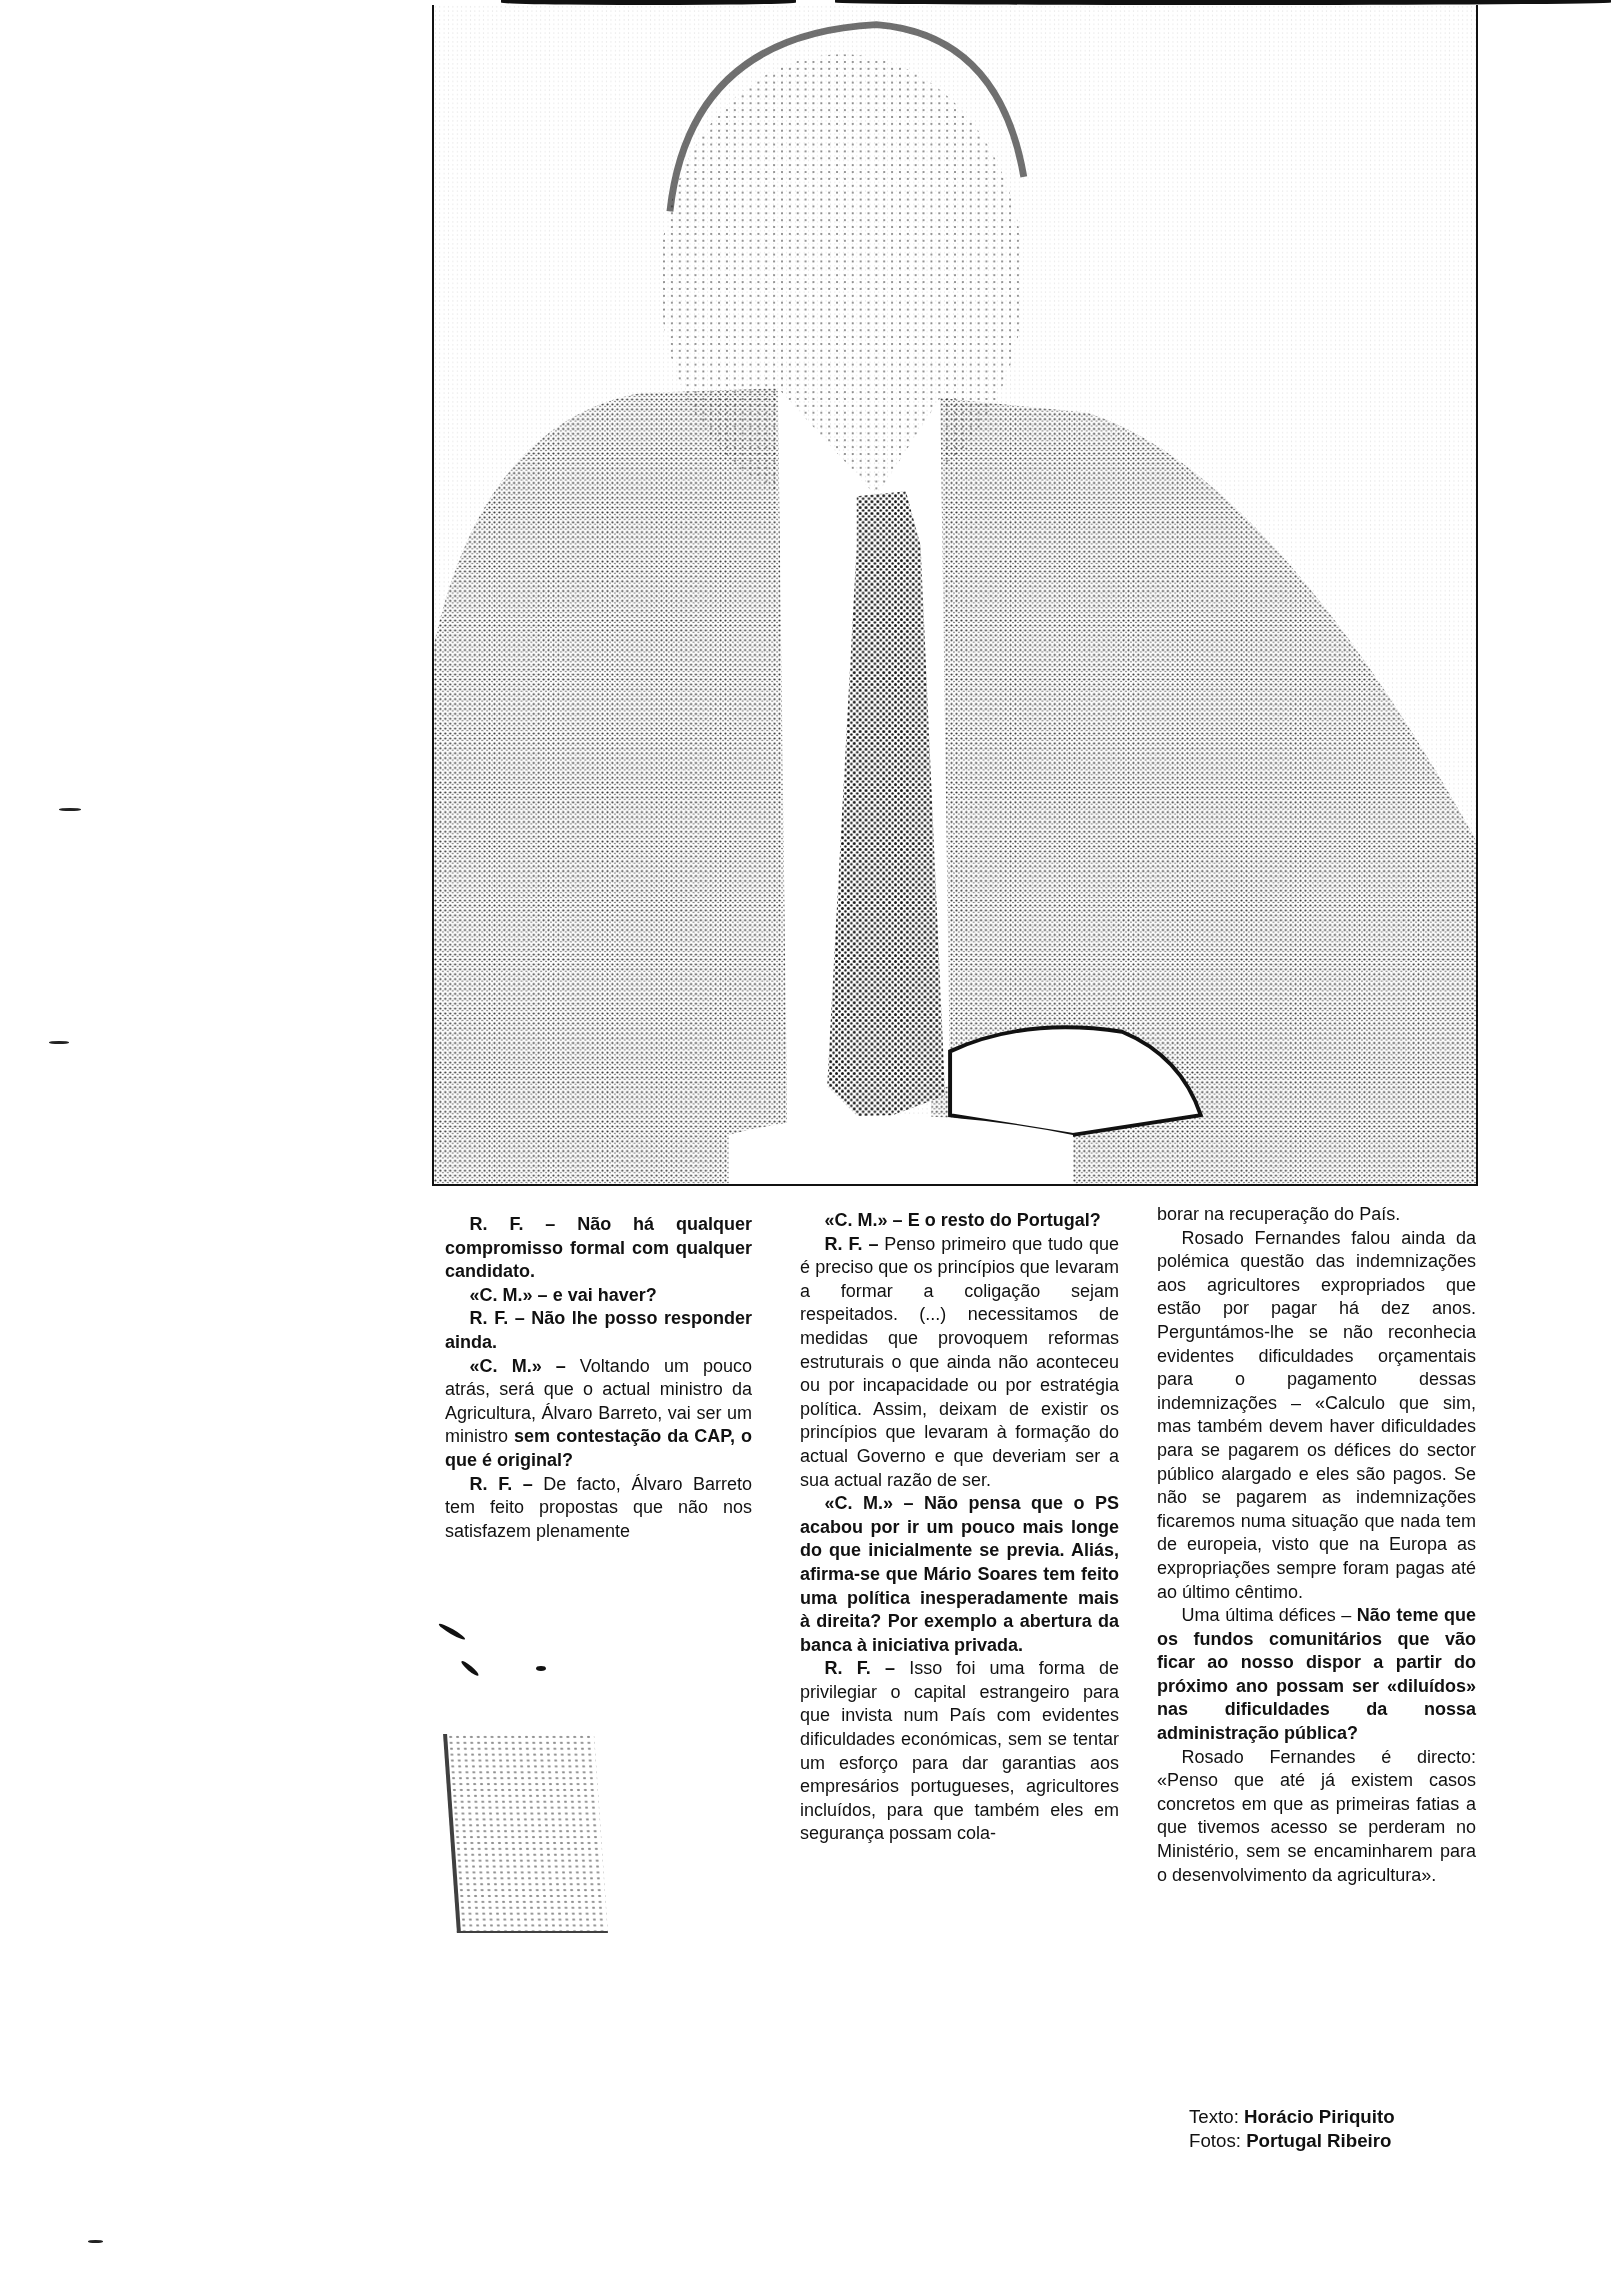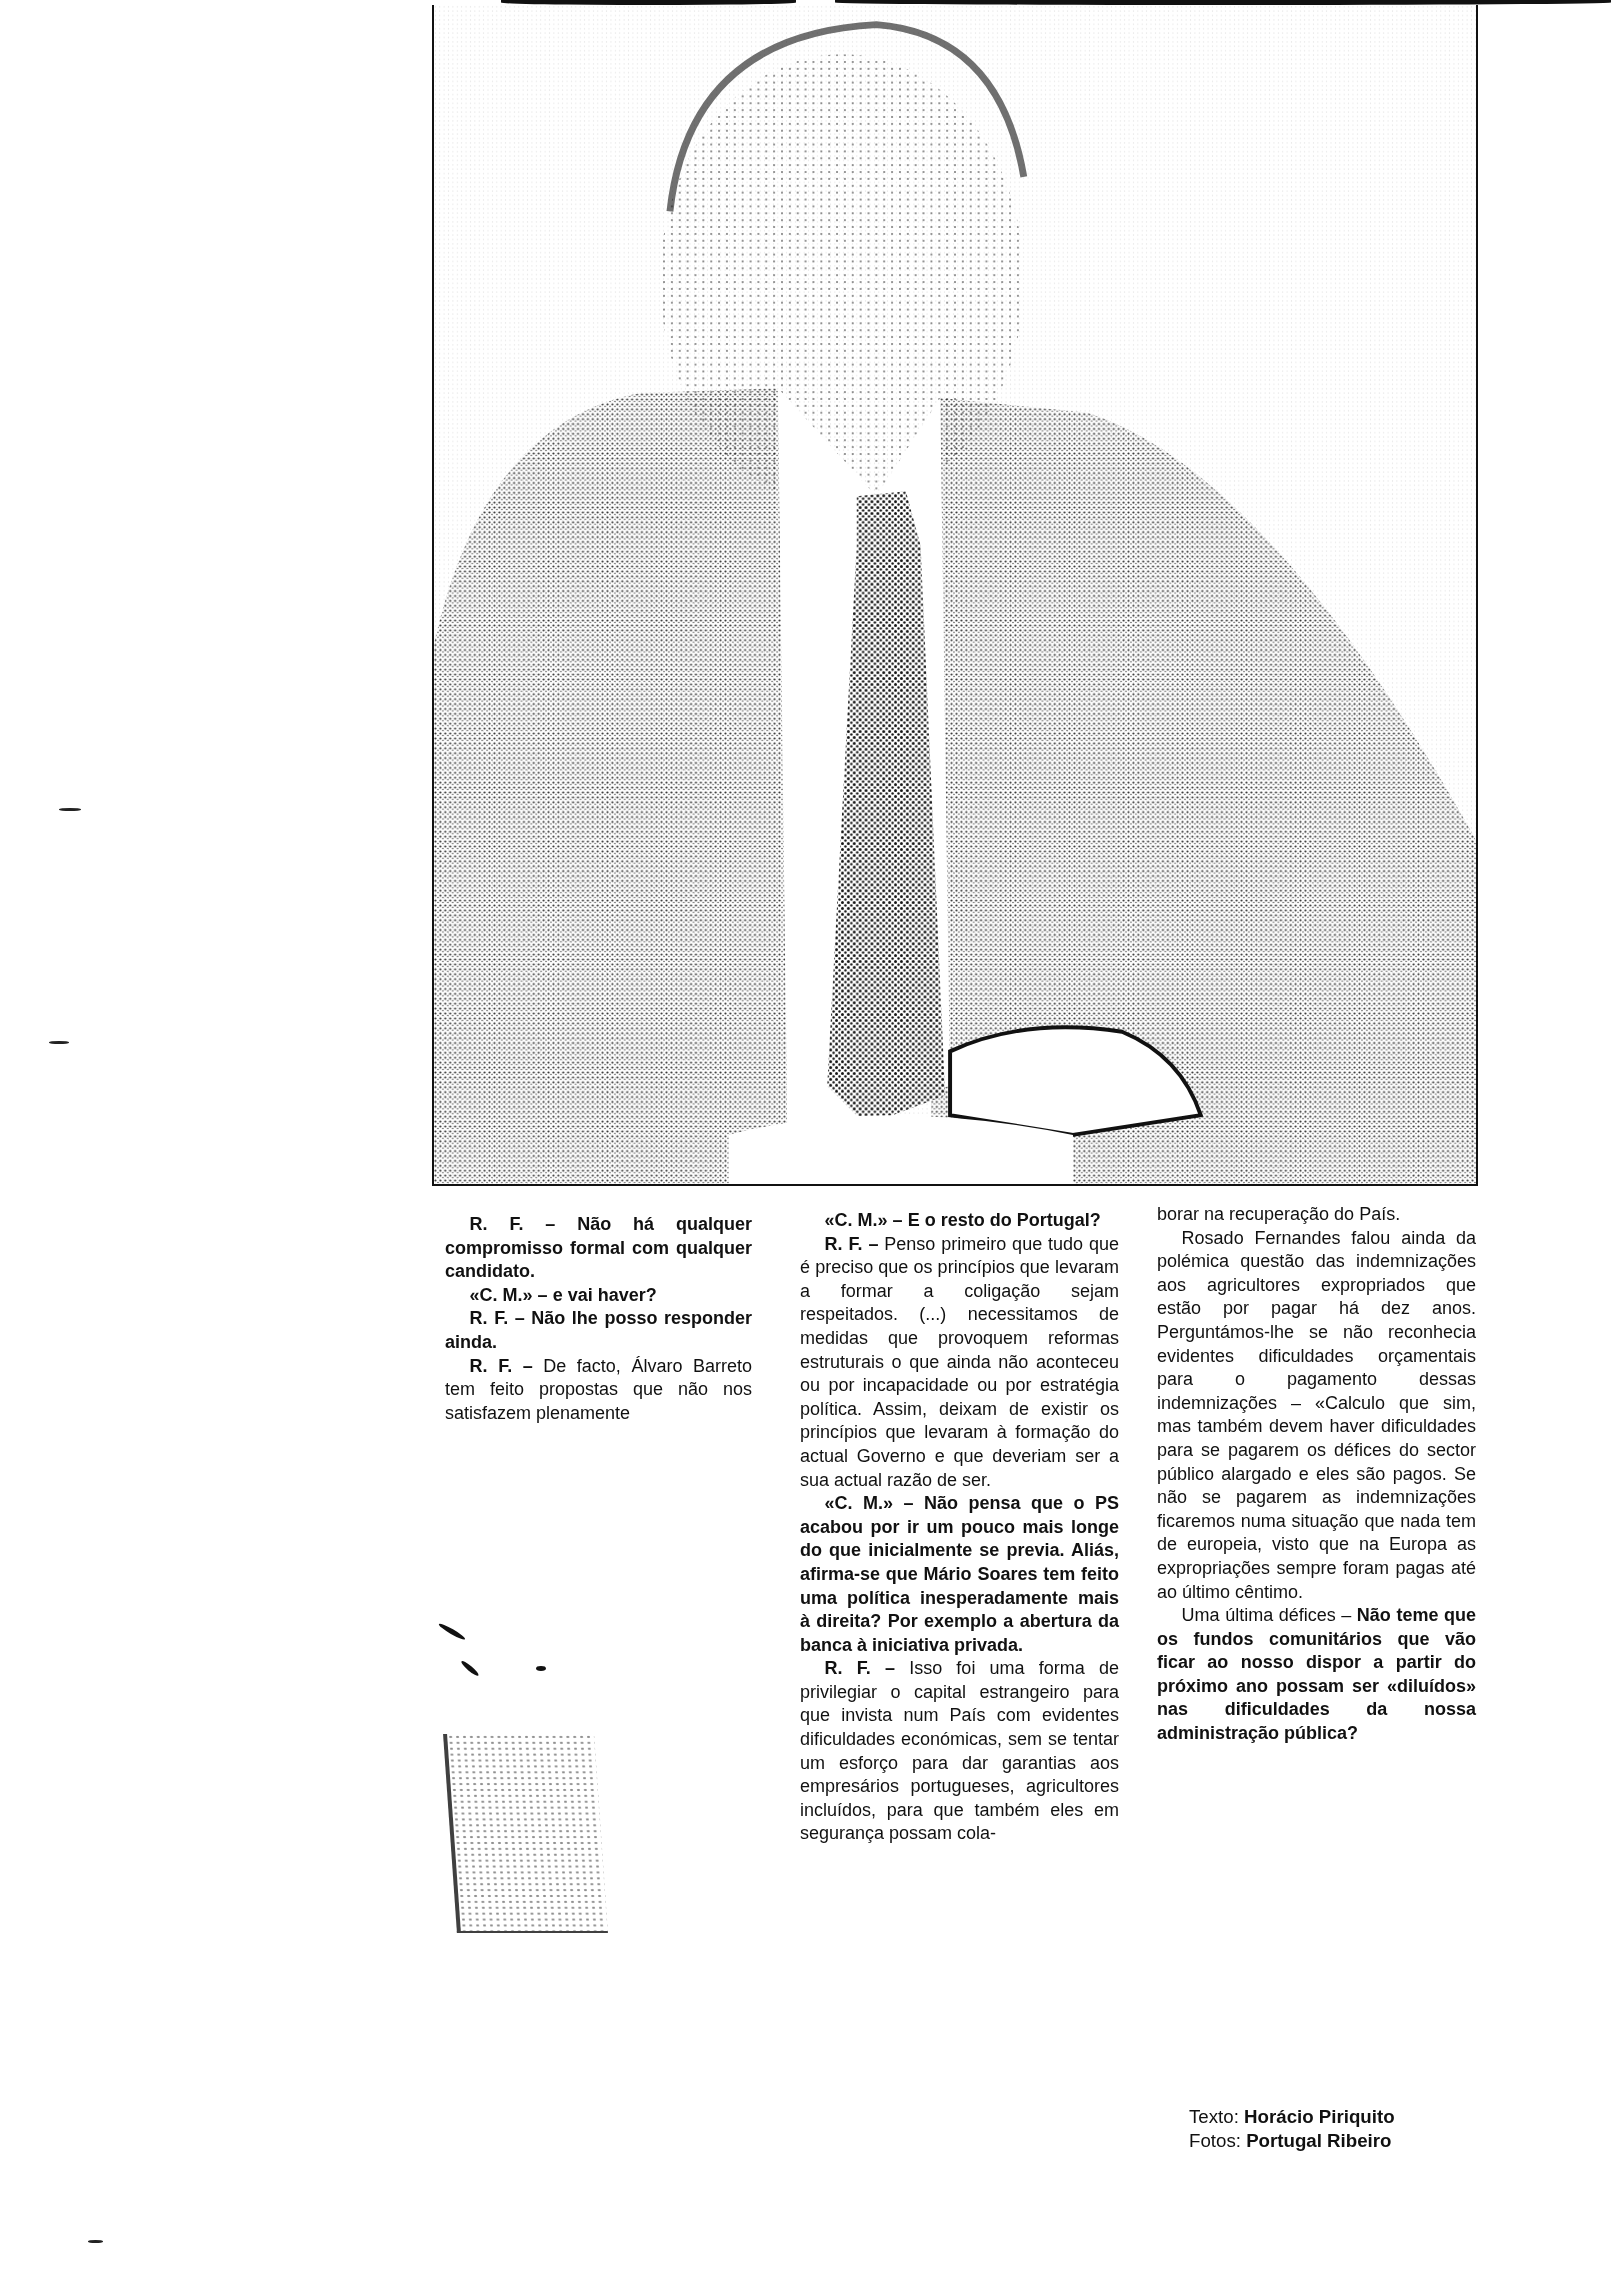--- a/index.html
+++ b/index.html
@@ -90,20 +90,23 @@
   <p class="para">
     <span class="speaker">R. F. –</span><span class="speaker"> Não há qualquer compromisso formal com qualquer candidato.</span>
   </p>
   <p class="para question">
     <span>«C. M.» –</span><span> e vai haver?</span>
   </p>
   <p class="para">
     <span class="speaker">R. F. –</span><span class="speaker"> Não lhe posso responder ainda.</span>
   </p>
   <p class="para">
+    <span class="speaker">«C. M.» –</span><span> Voltando um pouco atrás, será que o actual ministro da Agricultura, Álvaro Barreto, vai ser um ministro </span><span class="question">sem contestação da CAP, o que é original?</span>
+  </p>
+  <p class="para">
     <span class="speaker">R. F. –</span><span> De facto, Álvaro Barreto tem feito propostas que não nos satisfazem plenamente</span>
   </p>
 </div>
 
 <div class="column col-2">
   <p class="para question">
     <span>«C. M.» –</span><span> E o resto do Portugal?</span>
   </p>
   <p class="para">
     <span class="speaker">R. F. –</span><span> Penso primeiro que tudo que é preciso que os princípios que levaram a formar a coligação sejam respeitados. (...) necessitamos de medidas que provoquem reformas estruturais o que ainda não aconteceu ou por incapacidade ou por estratégia política. Assim, deixam de existir os princípios que levaram à formação do actual Governo e que deveriam ser a sua actual razão de ser.</span>
@@ -119,20 +122,23 @@
 <div class="column col-3">
   <p class="para no-indent">
     <span>borar na recuperação do País.</span>
   </p>
   <p class="para">
     <span>Rosado Fernandes falou ainda da polémica questão das indemnizações aos agricultores expropriados que estão por pagar há dez anos. Perguntámos-lhe se não reconhecia evidentes dificuldades orçamentais para o pagamento dessas indemnizações – «Calculo que sim, mas também devem haver dificuldades para se pagarem os défices do sector público alargado e eles são pagos. Se não se pagarem as indemnizações ficaremos numa situação que nada tem de europeia, visto que na Europa as expropriações sempre foram pagas até ao último cêntimo.</span>
   </p>
   <p class="para">
     <span>Uma última défices – </span><span class="question">Não teme que os fundos comunitários que vão ficar ao nosso dispor a partir do próximo ano possam ser «diluídos» nas dificuldades da nossa administração pública?</span>
   </p>
+  <p class="para">
+    <span>Rosado Fernandes é directo: «Penso que até já existem casos concretos em que as primeiras fatias a que tivemos acesso se perderam no Ministério, sem se encaminharem para o desenvolvimento da agricultura».</span>
+  </p>
 </div>
 
 <div class="credits">
   <div>
     <span>Texto:</span>
     <span class="name">Horácio Piriquito</span>
   </div>
   <div>
     <span>Fotos:</span>
     <span class="name">Portugal Ribeiro</span>

